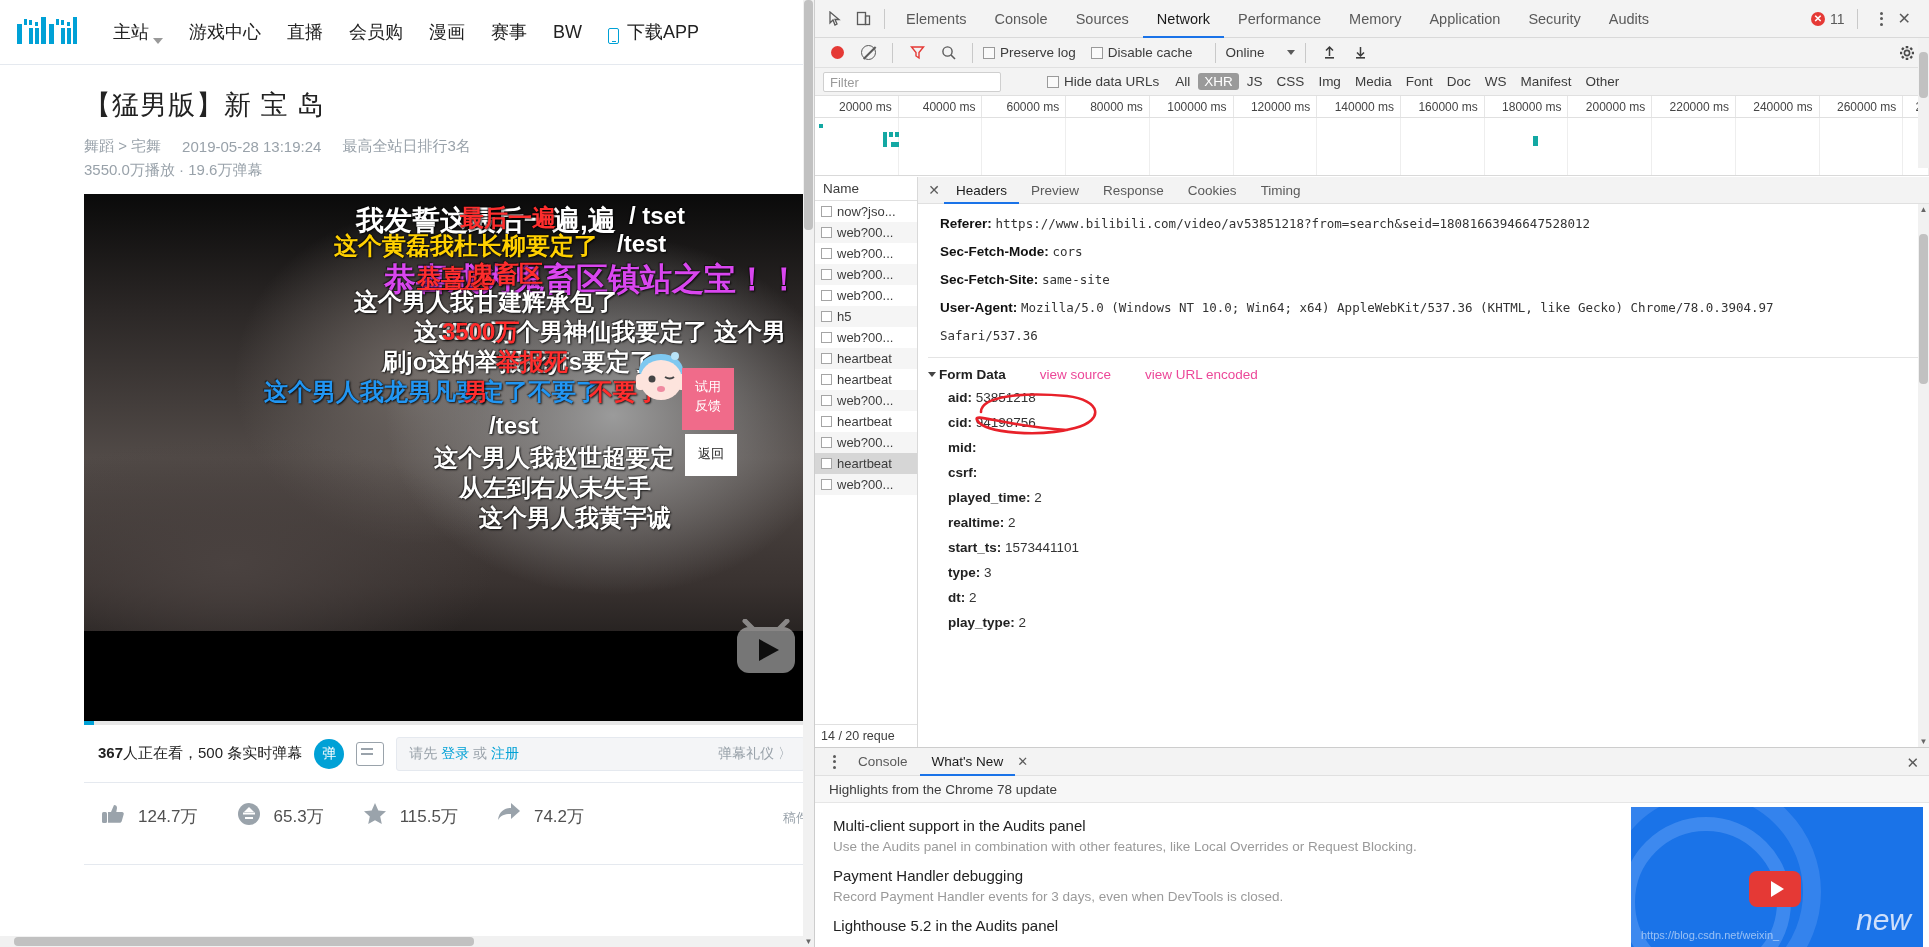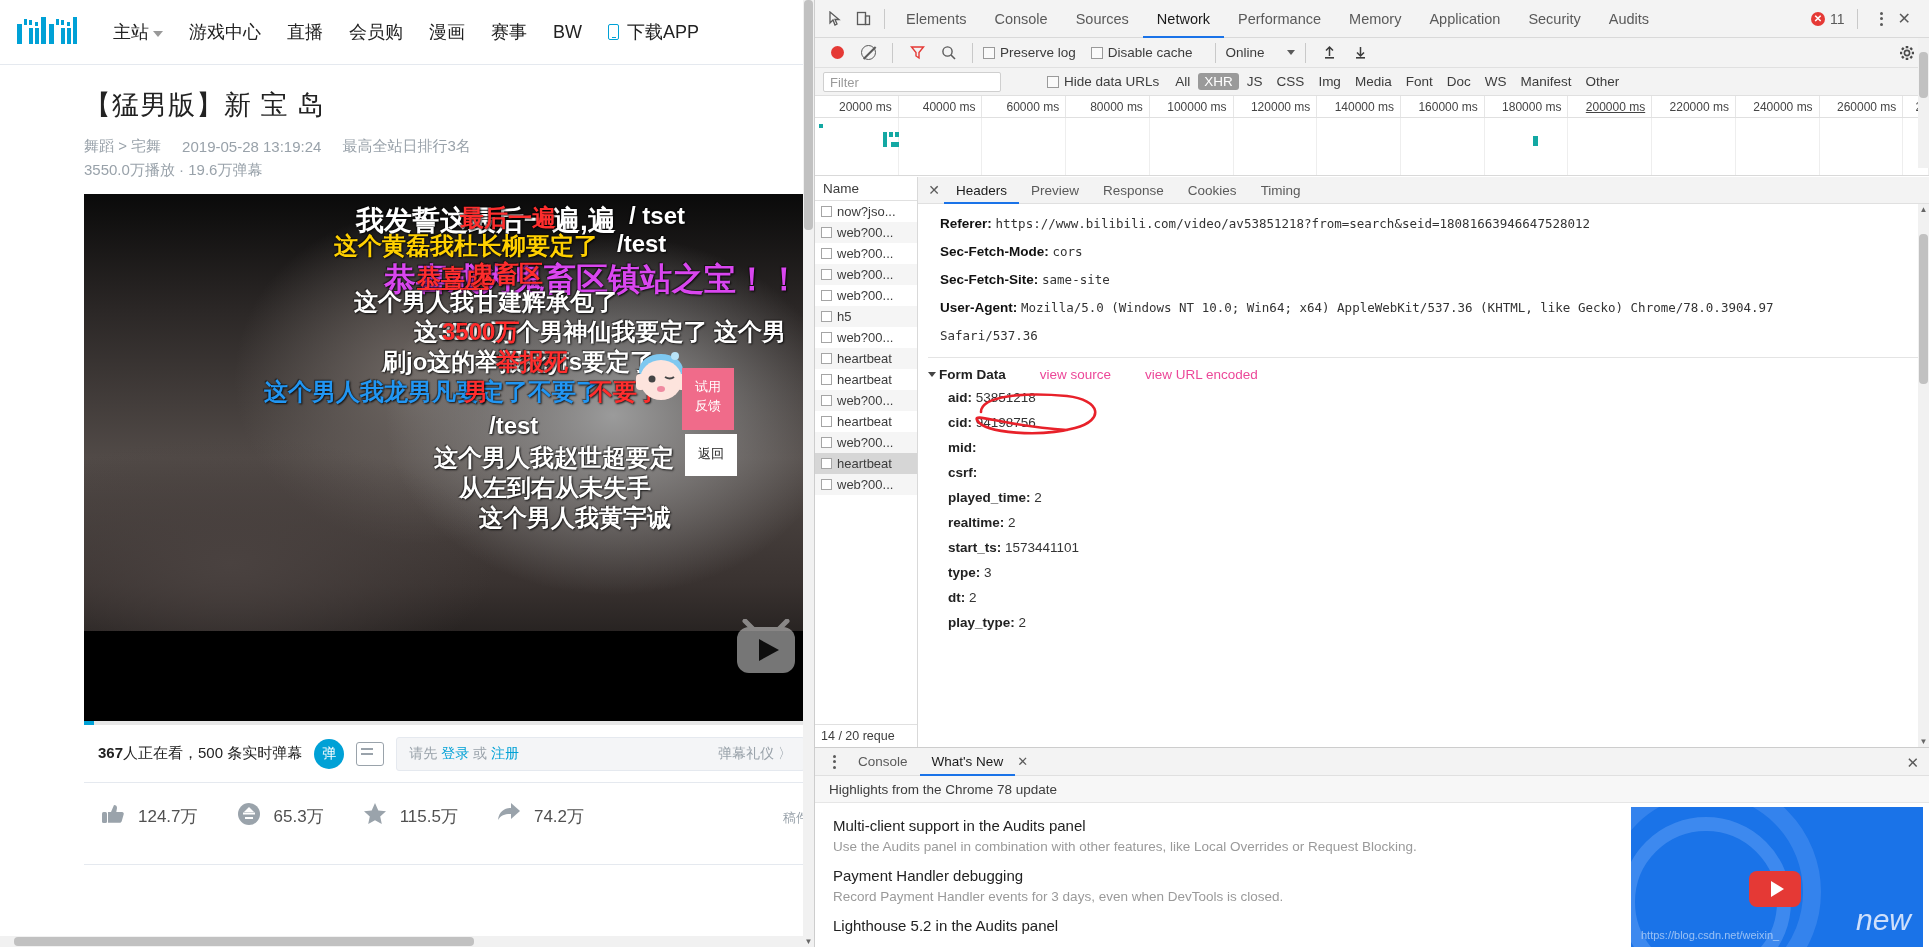--- a/index.html
+++ b/index.html
@@ -26,21 +26,21 @@
     background: #fff;
   }
   .bili-logo {
     display: flex; align-items: flex-end; gap: 1px;
     margin-right: 22px; padding-bottom: 2px;
   }
   .bili-logo svg { display: block; }
   .nav-links { display: flex; align-items: center; gap: 0px; }
   .nav-link {
     font-size: 18px; color: #222; padding: 0 13px; white-space: nowrap;
-    display: flex; align-items: center; gap: 4px; cursor: pointer;
+    display: flex; align-items: flex-end; gap: 4px; cursor: pointer;
   }
   .nav-link .caret {
     width: 0; height: 0; border-left: 5px solid transparent;
     border-right: 5px solid transparent; border-top: 6px solid #999;
     margin-top: 3px;
   }
   .phone-ico {
     display:inline-block;width:11px;height:16px;border:1.6px solid #00a1d6;
     border-radius:2px;margin-right:4px;position:relative;vertical-align:-3px;
   }
@@ -562,21 +562,21 @@
       <div id="tl-ruler">
           <div class="tl-cell" style="flex-basis: 78px;">20000 ms</div>
           <div class="tl-cell" style="flex-basis: 78px;">40000 ms</div>
           <div class="tl-cell" style="flex-basis: 78px;">60000 ms</div>
           <div class="tl-cell" style="flex-basis: 78px;">80000 ms</div>
           <div class="tl-cell" style="flex-basis: 78px;">100000 ms</div>
           <div class="tl-cell" style="flex-basis: 78px;">120000 ms</div>
           <div class="tl-cell" style="flex-basis: 78px;">140000 ms</div>
           <div class="tl-cell" style="flex-basis: 78px;">160000 ms</div>
           <div class="tl-cell" style="flex-basis: 78px;">180000 ms</div>
-          <div class="tl-cell" style="flex-basis: 78px; text-decoration: underline;">200000 ms</div>
+          <div class="tl-cell" style="flex-basis: 78px;">200000 ms</div>
           <div class="tl-cell" style="flex-basis: 78px;">220000 ms</div>
           <div class="tl-cell" style="flex-basis: 78px;">240000 ms</div>
           <div class="tl-cell" style="flex-basis: 78px;">260000 ms</div>
           <div class="tl-cell" style="flex-basis: 20px;">2</div>
         </div>
       <div id="tl-track">
         <div class="ev" style="left:4px;top:6px;width:4px;height:4px;"></div>
         <div class="ev" style="left:68px;top:14px;width:4px;height:12px;"></div>
         <div class="ev" style="left:74px;top:14px;width:4px;height:5px;"></div>
         <div class="ev" style="left:80px;top:14px;width:4px;height:5px;"></div>

